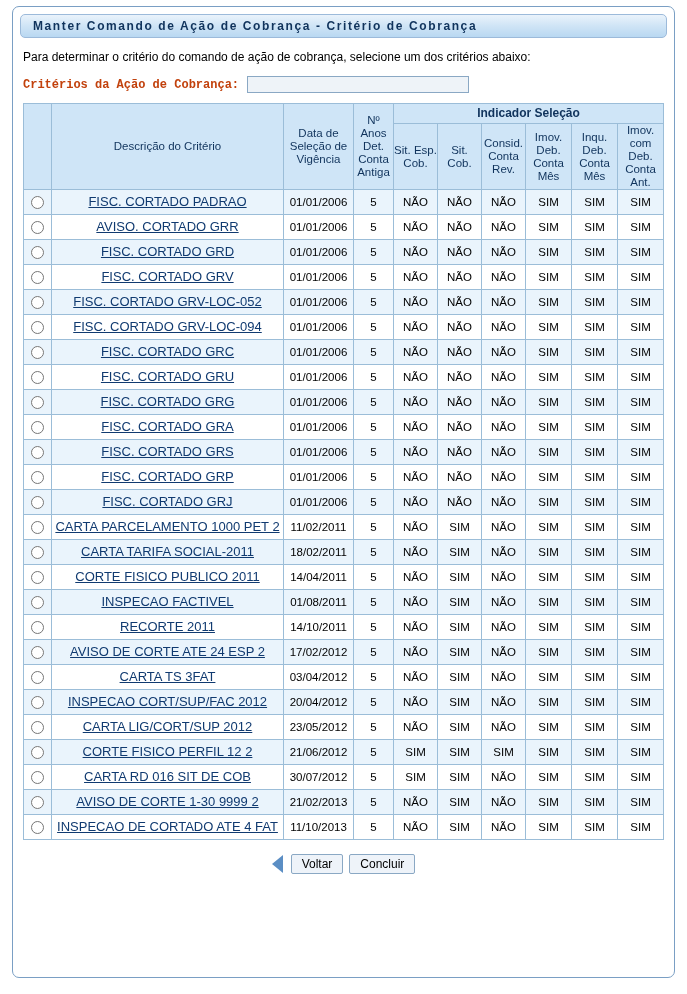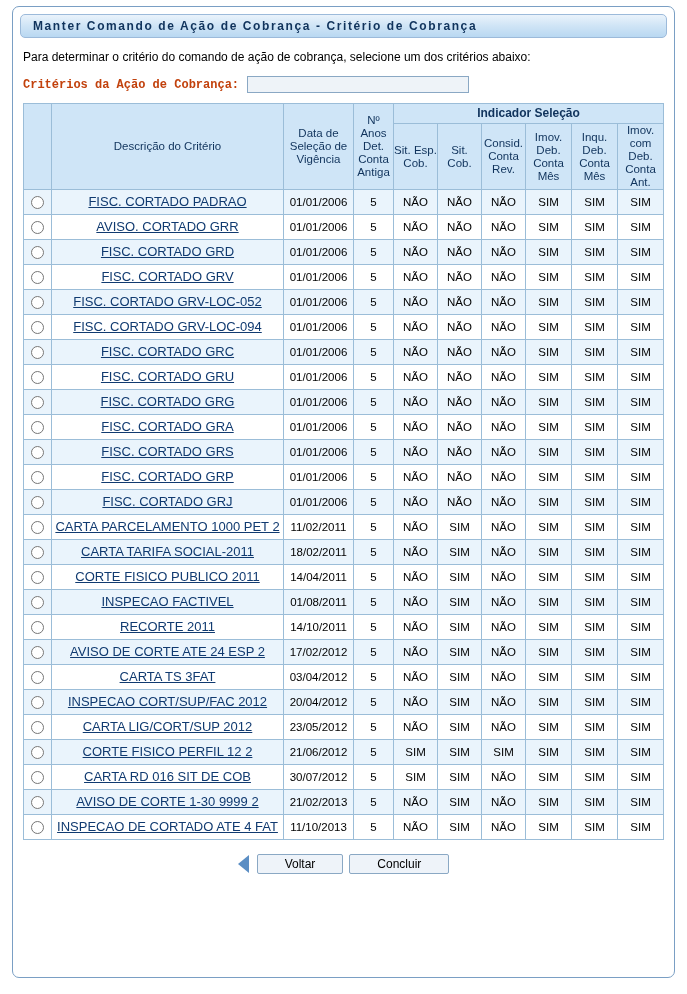--- a/index.html
+++ b/index.html
@@ -144,21 +144,21 @@
     border-right: 11px solid #5b8ec4;
     margin-right: 2px;
     cursor: pointer;
   }
   button.btn {
     font-family: "Liberation Sans", sans-serif;
     font-size: 12px;
     background: #eef3f9;
     border: 1px solid #8aa8c4;
     border-radius: 2px;
-    padding: 2px 27px;
+    padding: 2px 10px;
     cursor: pointer;
     color: #000;
   }
 </style>
 </head>
 <body>
 
 <div class="page-frame">
 
   <div class="title-bar">

